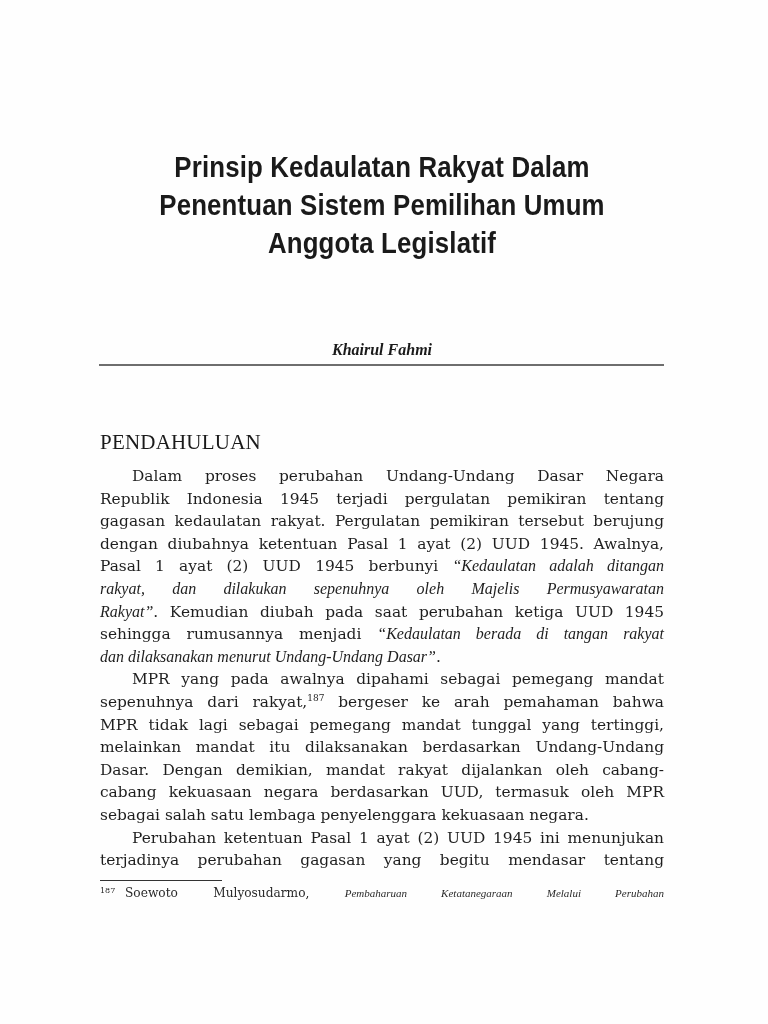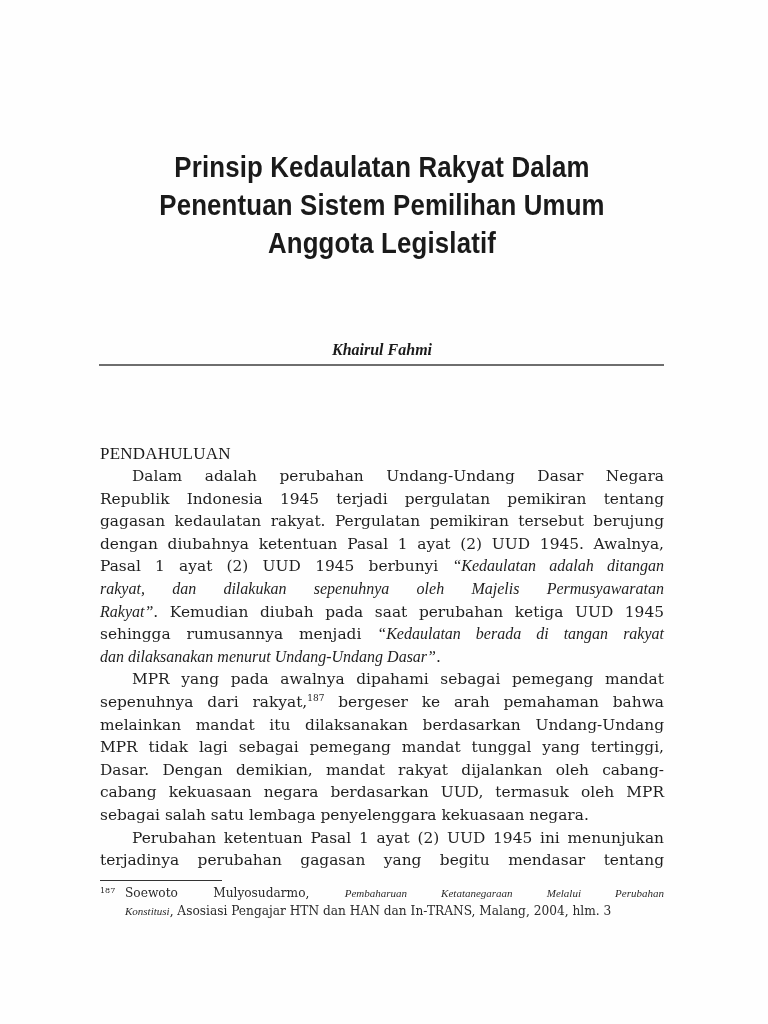--- a/index.html
+++ b/index.html
@@ -56,23 +56,23 @@
       position: absolute;
       left: 99px;
       width: 565px;
       top: 364px;
       height: 2px;
       background: #6e6e6e;
     }
     .section-heading {
       position: absolute;
       left: 100px;
-      top: 442px;
-      font-family: "Liberation Serif", serif;
-      font-size: 17px;
+      top: 430px;
+      font-family: "Liberation Serif", serif;
+      font-size: 21px;
       line-height: 24px;
       letter-spacing: 0.2px;
       color: #1a1a1a;
     }
     .body-text {
       position: absolute;
       left: 100px;
       width: 564px;
       top: 465px;
       font-family: "DejaVu Serif", serif;
@@ -154,48 +154,47 @@
 
   <div class="author">Khairul Fahmi</div>
 
   <div class="rule"></div>
 
   <h2 class="section-heading" style="margin:0;font-weight:normal;">PENDAHULUAN</h2>
 
   <div class="body-text">
 
     <div>
-      <span class="line indent">Dalam adalah perubahan Undang-Undang Dasar Negara</span>
+      <span class="line indent">Dalam proses perubahan Undang-Undang Dasar Negara</span>
       <span class="line">Republik Indonesia 1945 terjadi pergulatan pemikiran tentang</span>
       <span class="line">gagasan kedaulatan rakyat. Pergulatan pemikiran tersebut berujung</span>
       <span class="line">dengan diubahnya ketentuan Pasal 1 ayat (2) UUD 1945. Awalnya,</span>
       <span class="line"><span>Pasal 1 ayat (2) UUD 1945 berbunyi </span><em>“Kedaulatan adalah ditangan</em></span>
       <span class="line"><em>rakyat, dan dilakukan sepenuhnya oleh Majelis Permusyawaratan</em></span>
       <span class="line"><em>Rakyat”</em><span>. Kemudian diubah pada saat perubahan ketiga UUD 1945</span></span>
       <span class="line"><span>sehingga rumusannya menjadi </span><em>“Kedaulatan berada di tangan rakyat</em></span>
       <span class="line last"><em>dan dilaksanakan menurut Undang-Undang Dasar”</em><span>.</span></span>
     </div>
 
     <div>
       <span class="line indent">MPR yang pada awalnya dipahami sebagai pemegang mandat</span>
       <span class="line"><span>sepenuhnya dari rakyat,</span><sup class="fnref">187</sup><span> bergeser ke arah pemahaman bahwa</span></span>
+      <span class="line">MPR tidak lagi sebagai pemegang mandat tunggal yang tertinggi,</span>
       <span class="line">melainkan mandat itu dilaksanakan berdasarkan Undang-Undang</span>
-      <span class="line">MPR tidak lagi sebagai pemegang mandat tunggal yang tertinggi,</span>
       <span class="line">Dasar. Dengan demikian, mandat rakyat dijalankan oleh cabang-</span>
       <span class="line">cabang kekuasaan negara berdasarkan UUD, termasuk oleh MPR</span>
       <span class="line last">sebagai salah satu lembaga penyelenggara kekuasaan negara.</span>
     </div>
 
     <div>
       <span class="line indent">Perubahan ketentuan Pasal 1 ayat (2) UUD 1945 ini menunjukan</span>
       <span class="line">terjadinya perubahan gagasan yang begitu mendasar tentang</span>
     </div>
   </div>
 
   <div class="fn-sep"></div>
 
   <div class="footnote">
     <span class="fn-num">187</span>
     <span class="fn-line"><span>Soewoto Mulyosudarmo, </span><em>Pembaharuan Ketatanegaraan Melalui Perubahan</em></span>
-    <span class="fn-line last"><em>Konstitusi</em><span>, Asosiasi Pengajar HTN dan HAN dan In-TRANS, Malang, 2004, hlm. 3</span></span>
   </div>
 
 </div>
 
 </body></html>

